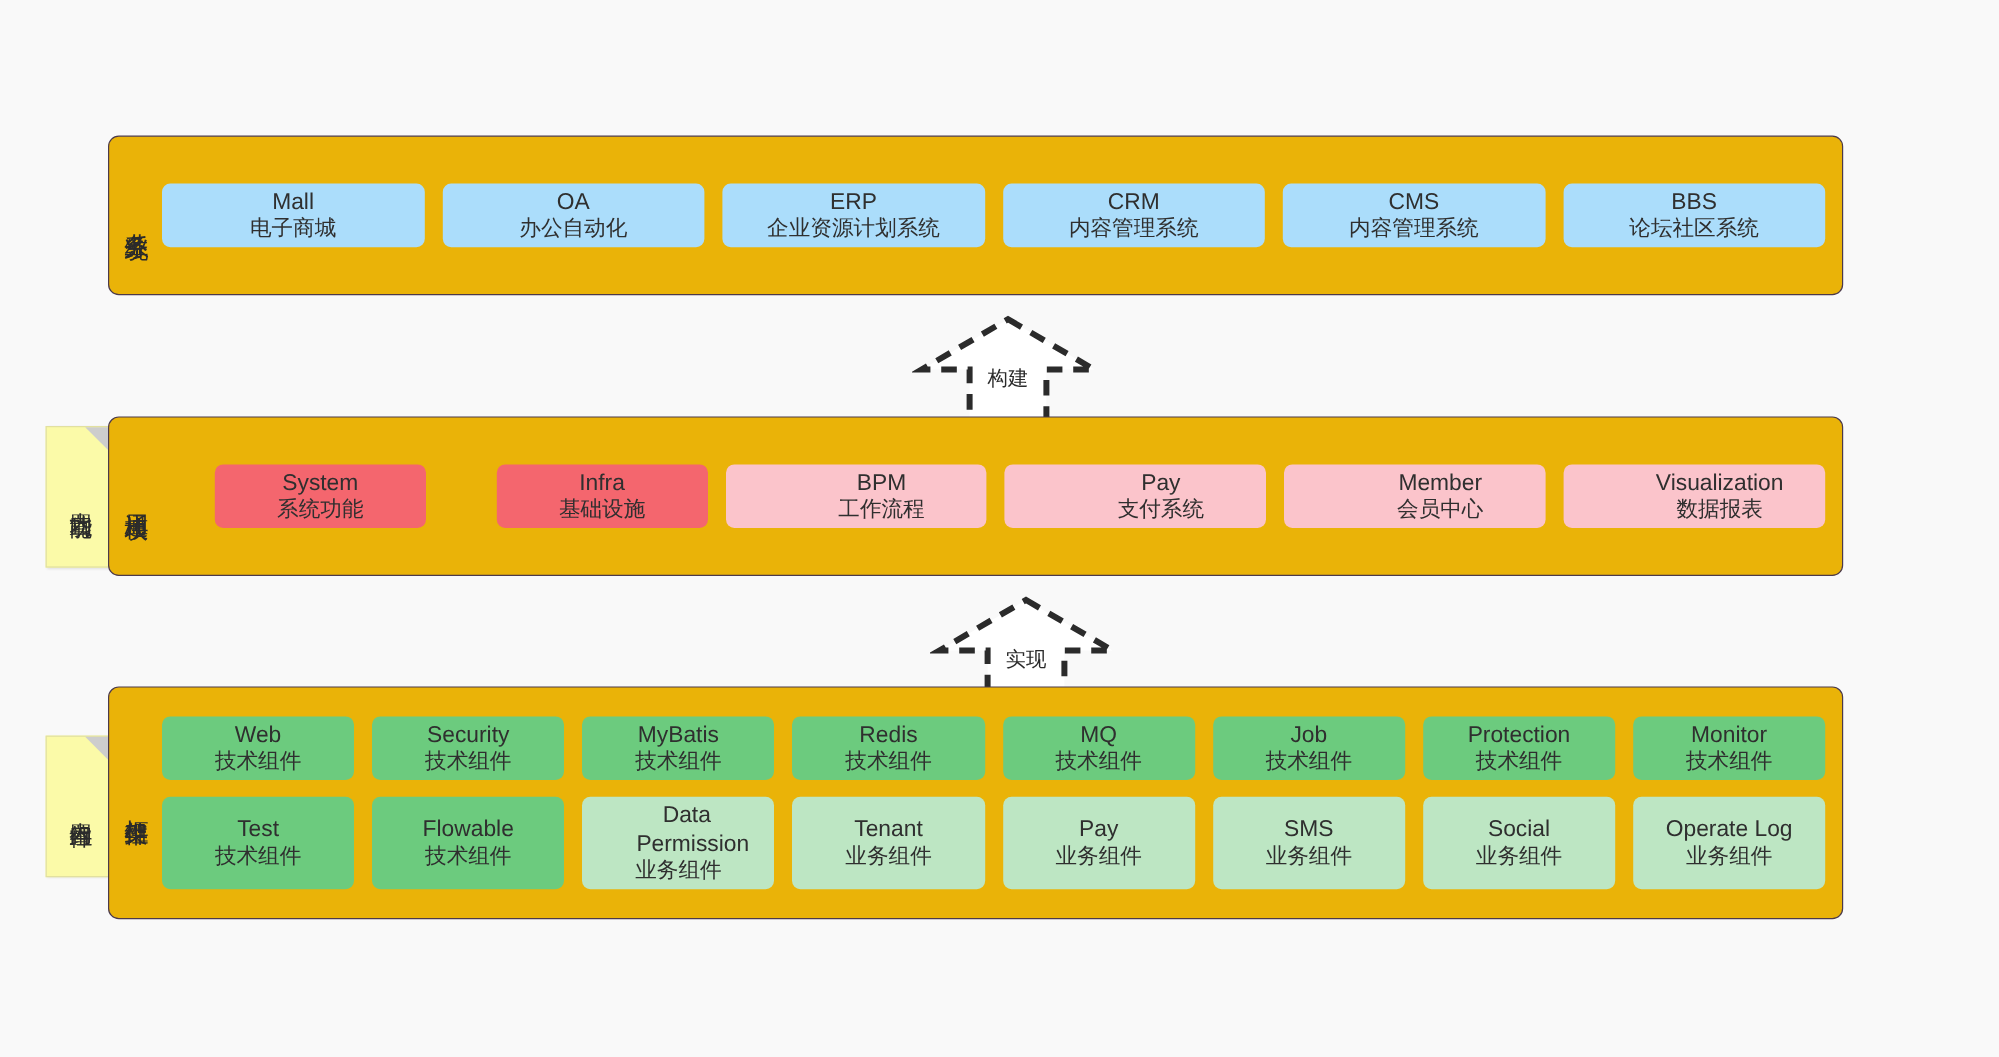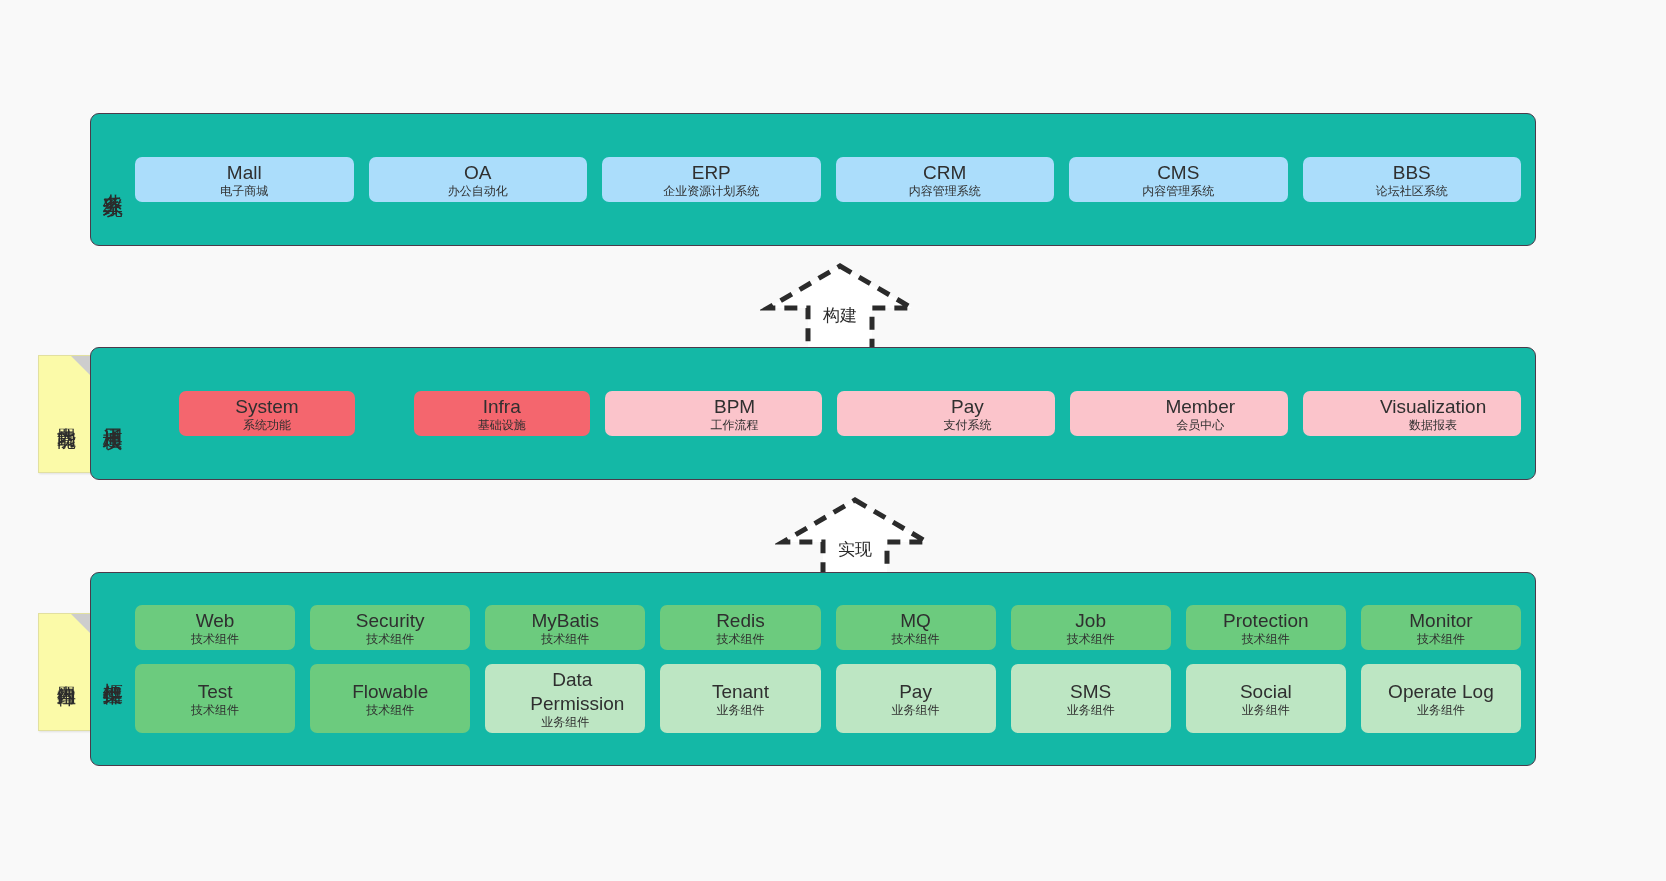--- a/index.html
+++ b/index.html
@@ -12,21 +12,21 @@
   }
   #canvas {
     position: relative;
     width: 1666px; height: 881px;
     background: #f9f9f9;
   }
 
   
   .band {
     position: absolute;
-    background: #14b8a6;
+    background: #eab308;
     border: 1.6px solid #4c3a4a;
     border-radius: 9px;
     display: flex;
     align-items: stretch;
   }
   .band-label {
     flex: 0 0 auto;
     width: 44px;
     display: flex;
     align-items: center;
@@ -59,21 +59,21 @@
     display: flex;
     flex-direction: column;
     align-items: center;
     justify-content: center;
     text-align: center;
     color: #2f2f2f;
     line-height: 1.22;
     padding: 4px 6px;
   }
   .cell .t1 { font-size: 19px; }
-  .cell .t2 { font-size: 12px; }
+  .cell .t2 { font-size: 18px; }
 
   .c-blue        { background: #abddfb; }
   .c-red         { background: #f4666e; margin-left: 44px; }
   .c-pink        { background: #fbc4cb; padding-left: 48px; }
   .c-green-dark  { background: #6ccb7e; }
   .c-green-light { background: #bde6c3; }
 
   
   .note {
     position: absolute;

